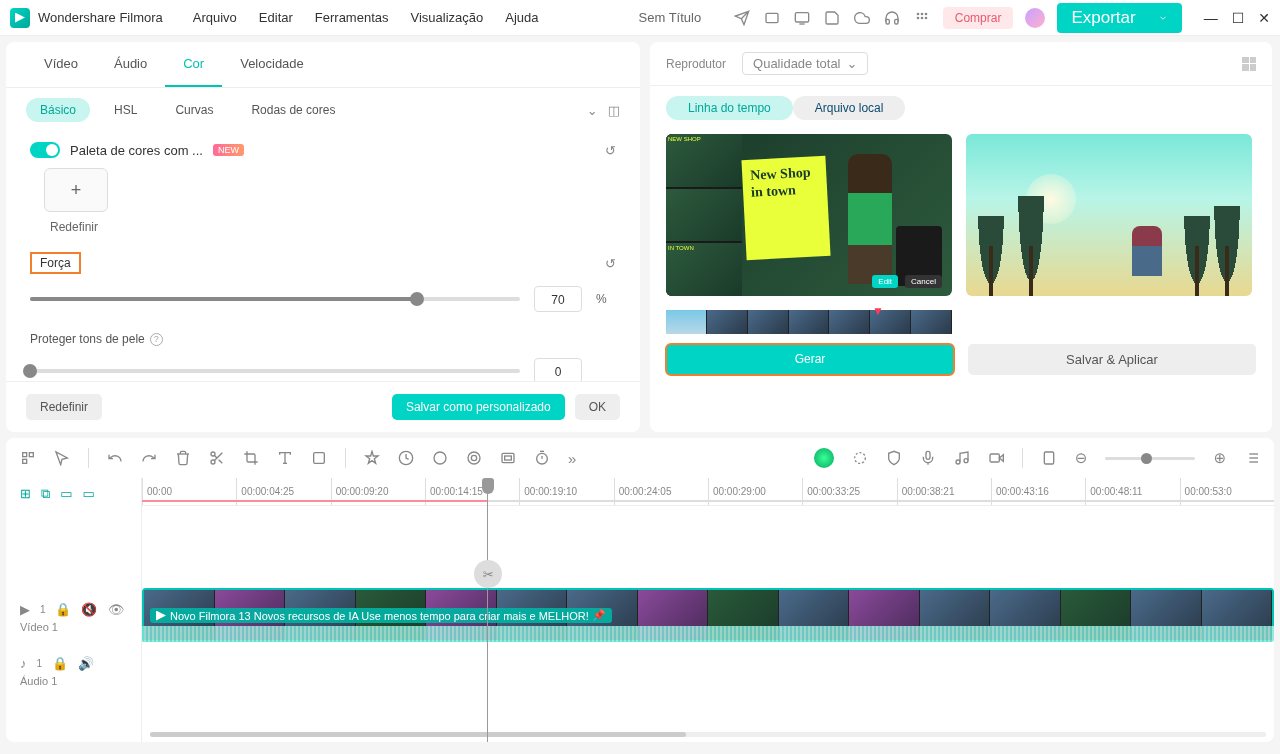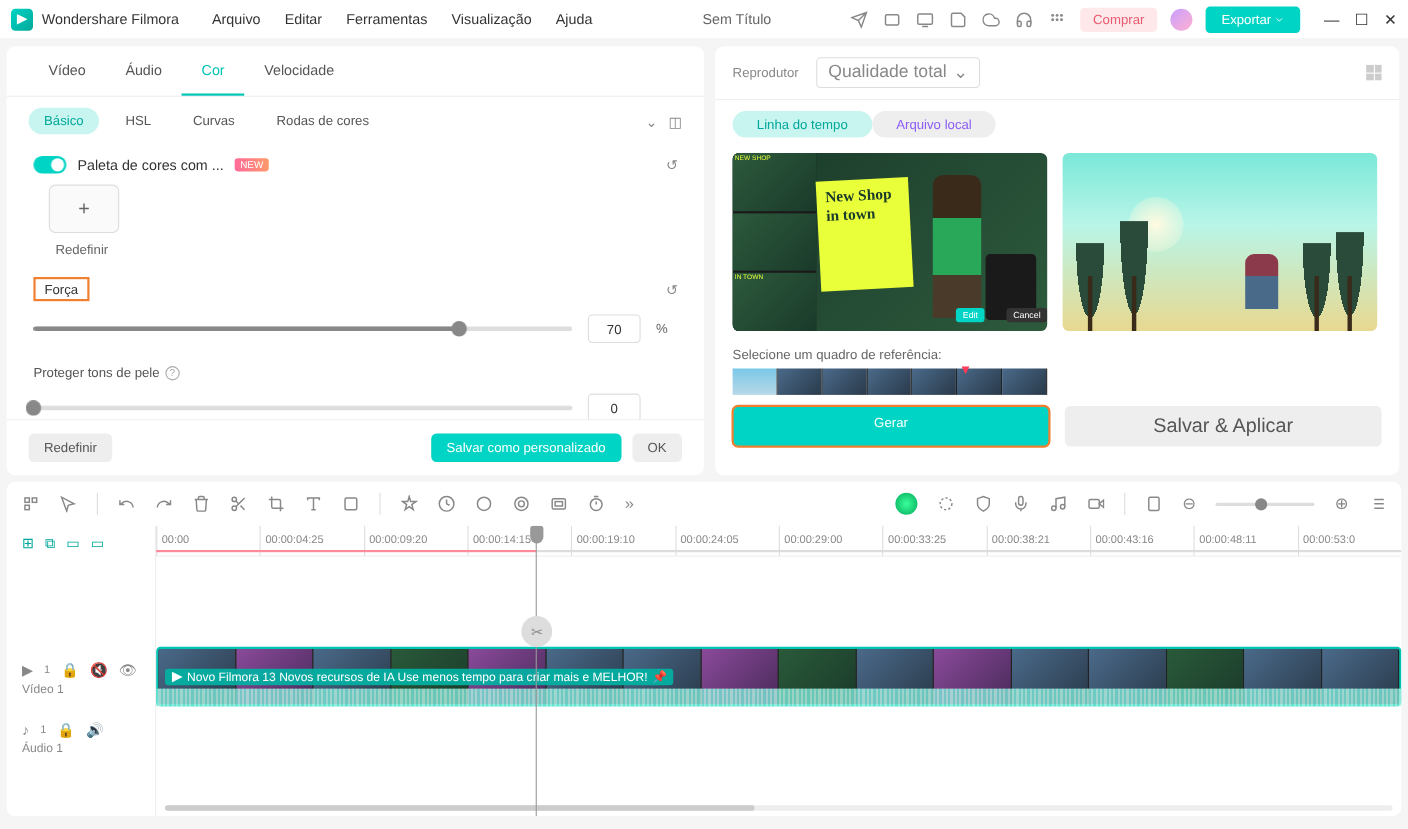--- a/index.html
+++ b/index.html
@@ -10,21 +10,21 @@
 .logo { width: 20px; height: 20px; background: linear-gradient(135deg, #00d4c4, #00a89a); border-radius: 4px; margin-right: 8px; position: relative; }
 .logo::after { content: ""; position: absolute; left: 5px; top: 5px; width: 10px; height: 10px; background: #fff; clip-path: polygon(0 0, 100% 50%, 0 100%); }
 .app-name { font-size: 13px; margin-right: 30px; }
 .menu { display: flex; gap: 22px; }
 .menu span { font-size: 13px; cursor: pointer; }
 .doc-title { margin-left: 100px; font-size: 13px; color: #666; }
 .titlebar-right { margin-left: auto; display: flex; align-items: center; gap: 12px; }
 .tb-icon { width: 18px; height: 18px; display: flex; align-items: center; justify-content: center; color: #888; cursor: pointer; }
 .buy-btn { background: #ffe8ea; color: #e85a6f; padding: 4px 12px; border-radius: 4px; font-size: 12px; cursor: pointer; }
 .avatar { width: 20px; height: 20px; border-radius: 50%; background: linear-gradient(135deg, #c9a0ff, #ffb0d0); }
-.export-btn { background: #00d4c4; color: #fff; padding: 5px 14px; border-radius: 4px; font-size: 12px; cursor: pointer; display: flex; align-items: center; gap: 2px; }
+.export-btn { background: #00d4c4; color: #fff; padding: 5px 14px; border-radius: 4px; font-size: 17px; cursor: pointer; display: flex; align-items: center; gap: 22px; }
 .win-controls { display: flex; gap: 14px; margin-left: 10px; }
 .win-controls span { cursor: pointer; font-size: 14px; }
 
 
 .main { display: flex; height: 402px; gap: 10px; padding: 6px; }
 
 
 .left-panel { width: 634px; background: #fff; border-radius: 8px; display: flex; flex-direction: column; }
 .tabs-top { display: flex; border-bottom: 1px solid #eee; padding: 0 20px; }
 .tab-top { padding: 14px 18px; font-size: 13px; cursor: pointer; color: #555; }
@@ -59,60 +59,60 @@
 
 .panel-footer { padding: 12px 20px; display: flex; align-items: center; gap: 10px; border-top: 1px solid #f0f0f0; }
 .btn { padding: 6px 14px; border-radius: 5px; font-size: 12px; cursor: pointer; }
 .btn-gray { background: #eee; color: #555; }
 .btn-teal { background: #00d4c4; color: #fff; }
 
 
 .right-panel { width: 622px; background: #fff; border-radius: 8px; display: flex; flex-direction: column; }
 .rp-header { display: flex; align-items: center; padding: 10px 16px; border-bottom: 1px solid #eee; }
 .rp-label { font-size: 12px; color: #888; margin-right: 16px; }
-.quality-sel { display: flex; align-items: center; gap: 6px; padding: 3px 10px; border: 1px solid #ddd; border-radius: 4px; font-size: 16px; color: #888; cursor: pointer; }
+.quality-sel { display: flex; align-items: center; gap: 6px; padding: 3px 10px; border: 1px solid #ddd; border-radius: 4px; font-size: 13px; color: #888; cursor: pointer; }
 .grid-icons { margin-left: auto; display: flex; gap: 4px; }
 .grid-sq { width: 14px; height: 14px; display: grid; grid-template: 1fr 1fr / 1fr 1fr; gap: 1px; cursor: pointer; }
 .grid-sq span { background: #ccc; }
 
 .rp-body { padding: 10px 16px; flex: 1; }
 .preview-headers { display: flex; justify-content: space-around; margin-bottom: 12px; }
 .preview-headers span { font-size: 13px; font-weight: 600; }
 .source-pills { display: flex; gap: 0; margin-bottom: 14px; margin-left: 0; }
-.pill { padding: 5px 22px; font-size: 12px; border-radius: 14px; background: #eee; color: #8b5cf6; cursor: pointer; }
+.pill { padding: 5px 22px; font-size: 12px; border-radius: 14px; background: #eee; color: #0c4a6e; cursor: pointer; }
 .pill.active { background: #c8f5ef; color: #00a89a; }
 
 .previews { display: flex; gap: 14px; margin-bottom: 14px; }
 .preview-img { width: 286px; height: 162px; border-radius: 6px; position: relative; overflow: hidden; }
 .ref-img { background: linear-gradient(135deg, #1a3a2a, #2d5a3d); }
 .ref-note { position: absolute; left: 78px; top: 24px; width: 84px; height: 100px; background: #e8ff3a; transform: rotate(-3deg); padding: 8px; font-family: cursive; font-size: 14px; color: #1a3a2a; font-weight: bold; line-height: 1.2; }
 .ref-side { position: absolute; left: 0; top: 0; width: 76px; height: 100%; background: #1a1a1a; display: flex; flex-direction: column; gap: 2px; }
 .ref-side-item { flex:1; background: linear-gradient(135deg,#2d5a3d,#1a3a2a); font-size: 6px; color: #e8ff3a; padding:2px; }
 .ref-person { position: absolute; right: 60px; top: 20px; width: 44px; height: 130px; background: linear-gradient(180deg, #3a2a1a 30%, #2aa85a 30%, #2aa85a 70%, #4a3a2a 70%); border-radius: 10px 10px 0 0; }
 .ref-board { position: absolute; right: 10px; bottom: 10px; width: 46px; height: 60px; background: #1a1a1a; border-radius: 4px; }
-.ref-btns { position: absolute; right: 0; bottom: 8px; display: flex; gap: 20px; }
+.ref-btns { position: absolute; right: 10px; bottom: 8px; display: flex; gap: 7px; }
 .ref-btns span { font-size: 8px; padding: 2px 6px; border-radius: 3px; }
 .ref-edit { background: #00d4c4; color: #fff; }
 .ref-cancel { background: #333; color: #fff; }
 
 .prev-img { background: linear-gradient(180deg, #7ae8d8 0%, #b8f5e8 40%, #e8d890 100%); position: relative; }
 .palm { position: absolute; bottom: 0; width: 30px; height: 80px; background: radial-gradient(ellipse at top, #2a4a3a 60%, transparent 60%); }
 .palm::after { content:""; position:absolute; bottom:0; left:13px; width:4px; height:50px; background:#3a2a1a; }
 .skater { position: absolute; right: 90px; bottom: 20px; width: 30px; height: 50px; background: linear-gradient(180deg, #8a3a4a 40%, #4a6a8a 40%); border-radius: 8px 8px 0 0; }
 .sun { position: absolute; left: 60px; top: 40px; width: 50px; height: 50px; background: radial-gradient(circle, #fffae0, transparent); border-radius: 50%; }
 
 .ref-frame-label { font-size: 12px; color: #666; margin-bottom: 6px; }
 .ref-frames { display: flex; width: 286px; height: 24px; margin-bottom: 10px; position: relative; }
 .ref-frame { flex: 1; background: linear-gradient(135deg, #4a6a8a, #2a3a4a); border-right: 1px solid #222; }
 .ref-frame.sky { background: linear-gradient(180deg, #7ac8e8, #b8d8e8); }
 .ref-marker { position: absolute; top: -6px; left: 72%; color: #ff3a5a; font-size: 12px; }
 
 .action-row { display: flex; gap: 14px; }
 .gen-btn { flex: 1; background: #00d4c4; color: #fff; padding: 8px; border-radius: 5px; text-align: center; font-size: 12px; cursor: pointer; outline: 2px solid #f08030; outline-offset: -1px; }
-.save-apply-btn { flex: 1; background: #eee; color: #555; padding: 8px; border-radius: 5px; text-align: center; font-size: 18px; cursor: pointer; }
+.save-apply-btn { flex: 1; background: #eee; color: #555; padding: 8px; border-radius: 5px; text-align: center; font-size: 13px; cursor: pointer; }
 
 
 .toolbar { height: 40px; background: #fff; margin: 0 6px; border-radius: 8px 8px 0 0; display: flex; align-items: center; padding: 0 14px; gap: 18px; color: #888; }
 .toolbar .sep { width: 1px; height: 20px; background: #ddd; }
 .tool-ic { cursor: pointer; font-size: 15px; display: flex; }
 .ai-badge { width: 20px; height: 20px; background: radial-gradient(circle, #3aff9a, #00a85a); border-radius: 50%; position: relative; }
 .zoom-track { width: 90px; height: 3px; background: #ddd; border-radius: 2px; position: relative; }
 .zoom-thumb { position: absolute; left: 40%; top: -4px; width: 11px; height: 11px; background: #888; border-radius: 50%; }
 
 
@@ -325,21 +325,20 @@
         </div>
         <div class="preview-img prev-img">
           <div class="sun"></div>
           <div class="palm" style="left:10px"></div>
           <div class="palm" style="left:50px;height:100px"></div>
           <div class="palm" style="right:40px"></div>
           <div class="palm" style="right:10px;height:90px"></div>
           <div class="skater"></div>
         </div>
       </div>
-      <div class="ref-frame-label">Selecione um quadro de referência:</div>
       <div class="ref-frames">
         <div class="ref-frame sky"></div>
           <div class="ref-frame"></div>
           <div class="ref-frame"></div>
           <div class="ref-frame"></div>
           <div class="ref-frame"></div>
           <div class="ref-frame"></div>
           <div class="ref-frame"></div>
         <span class="ref-marker">▼</span>
       </div>

